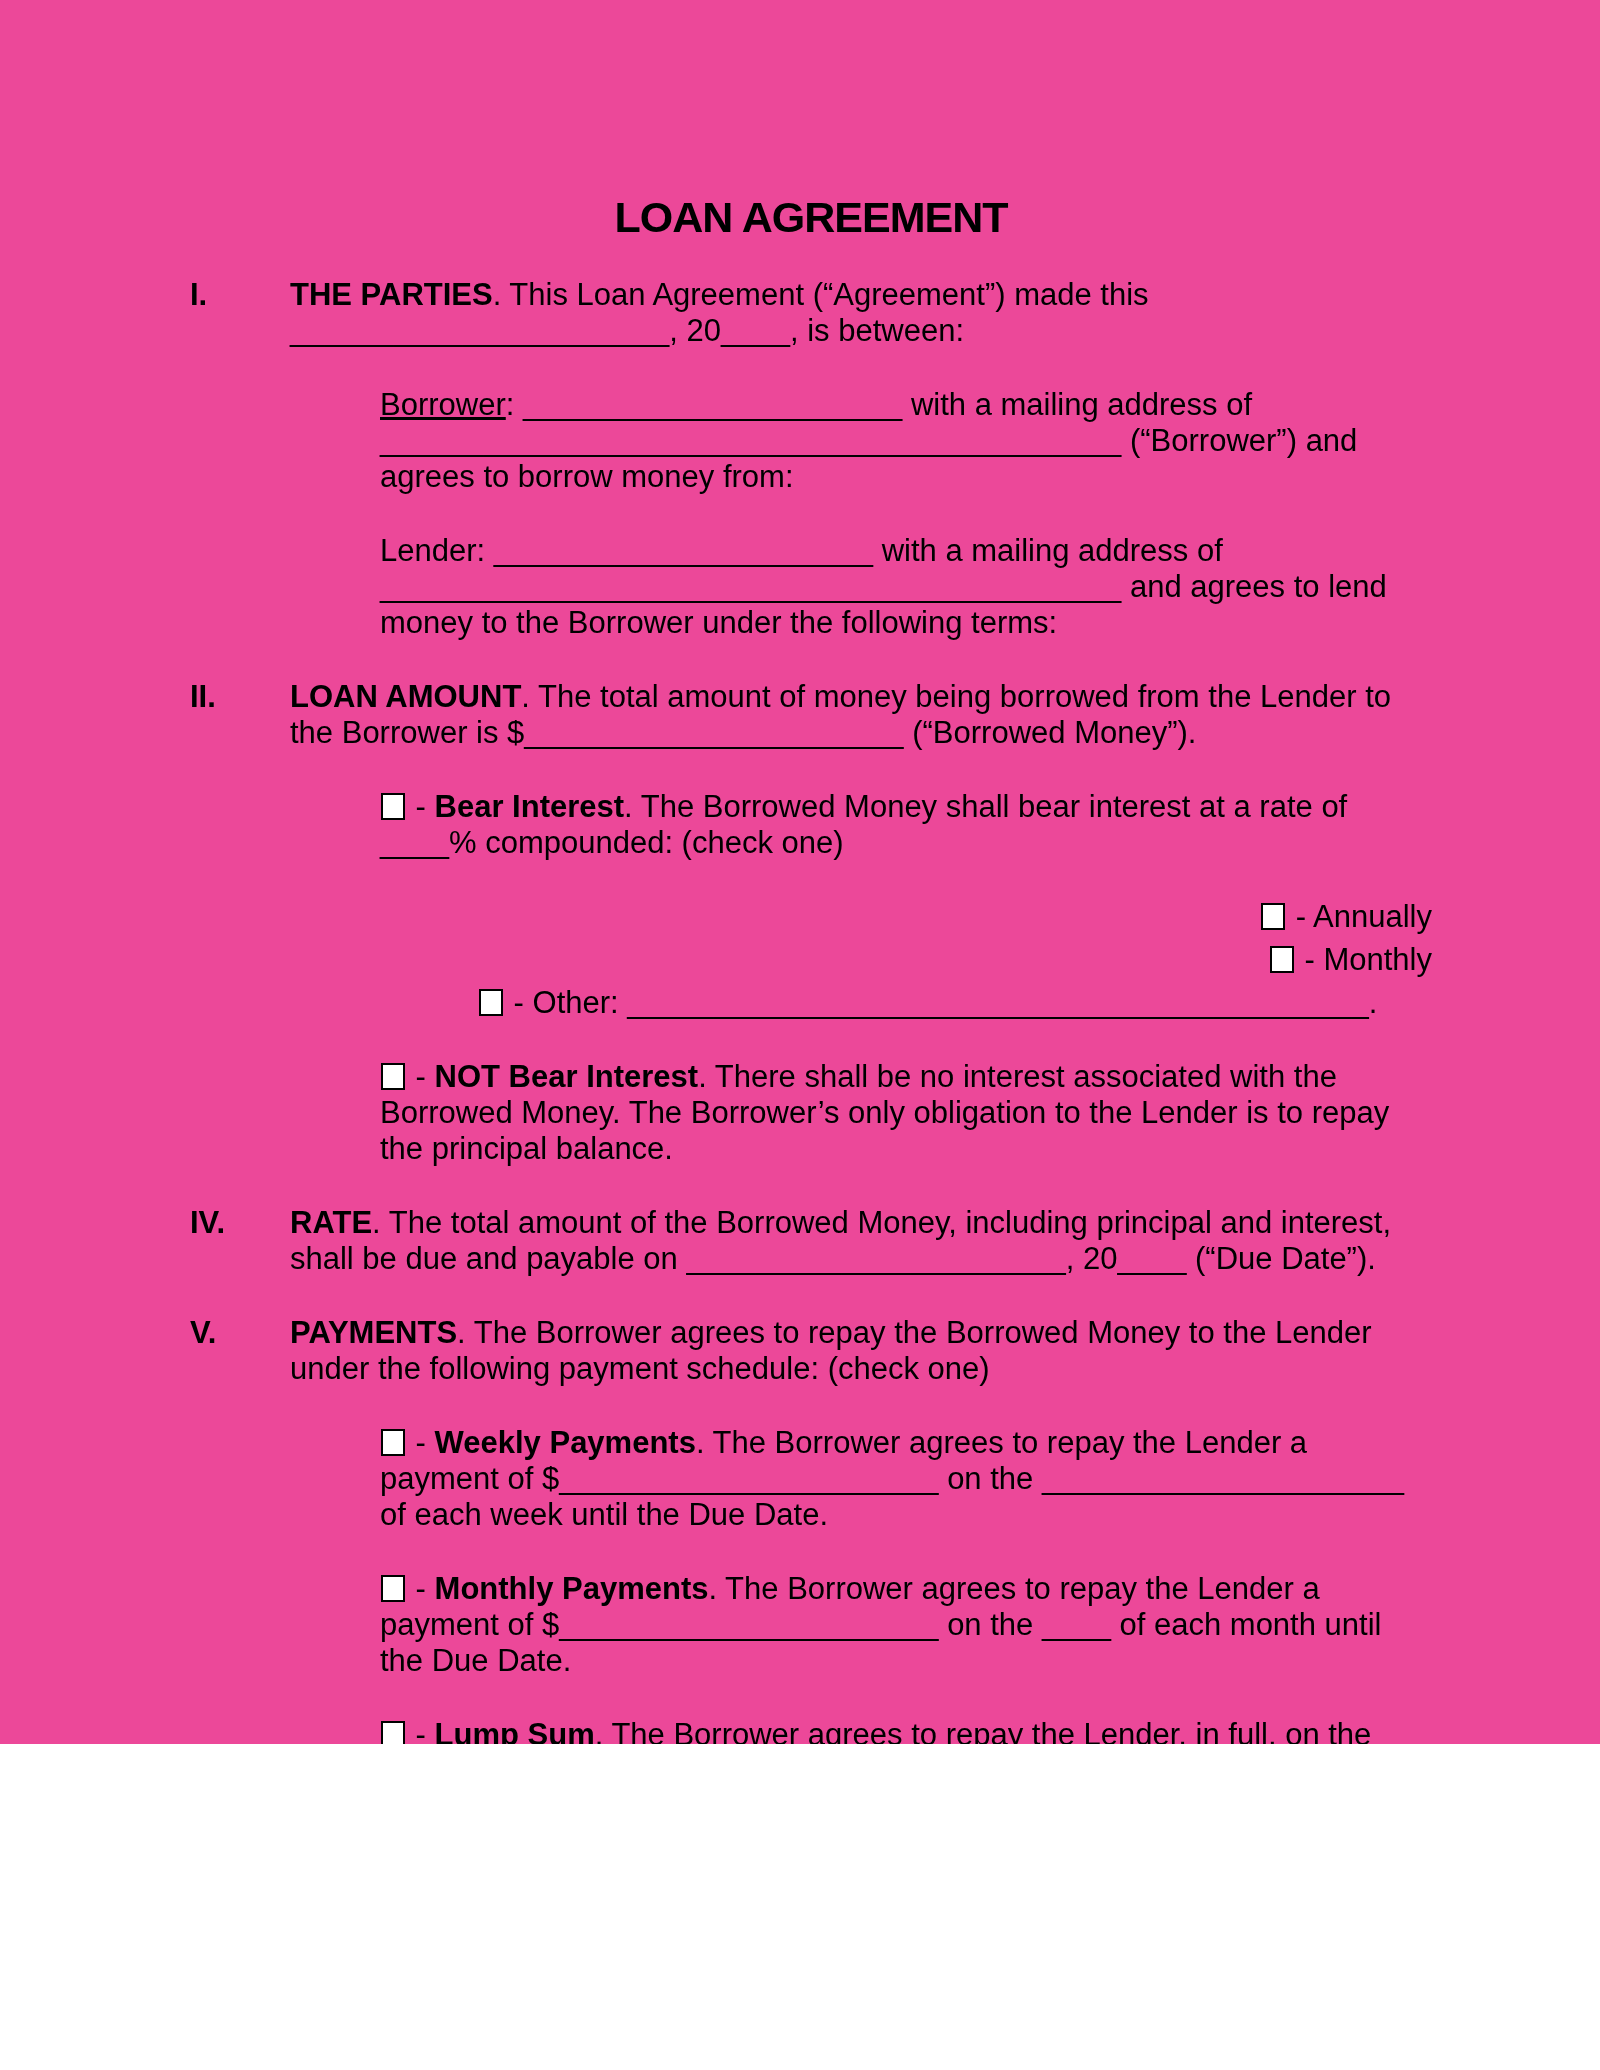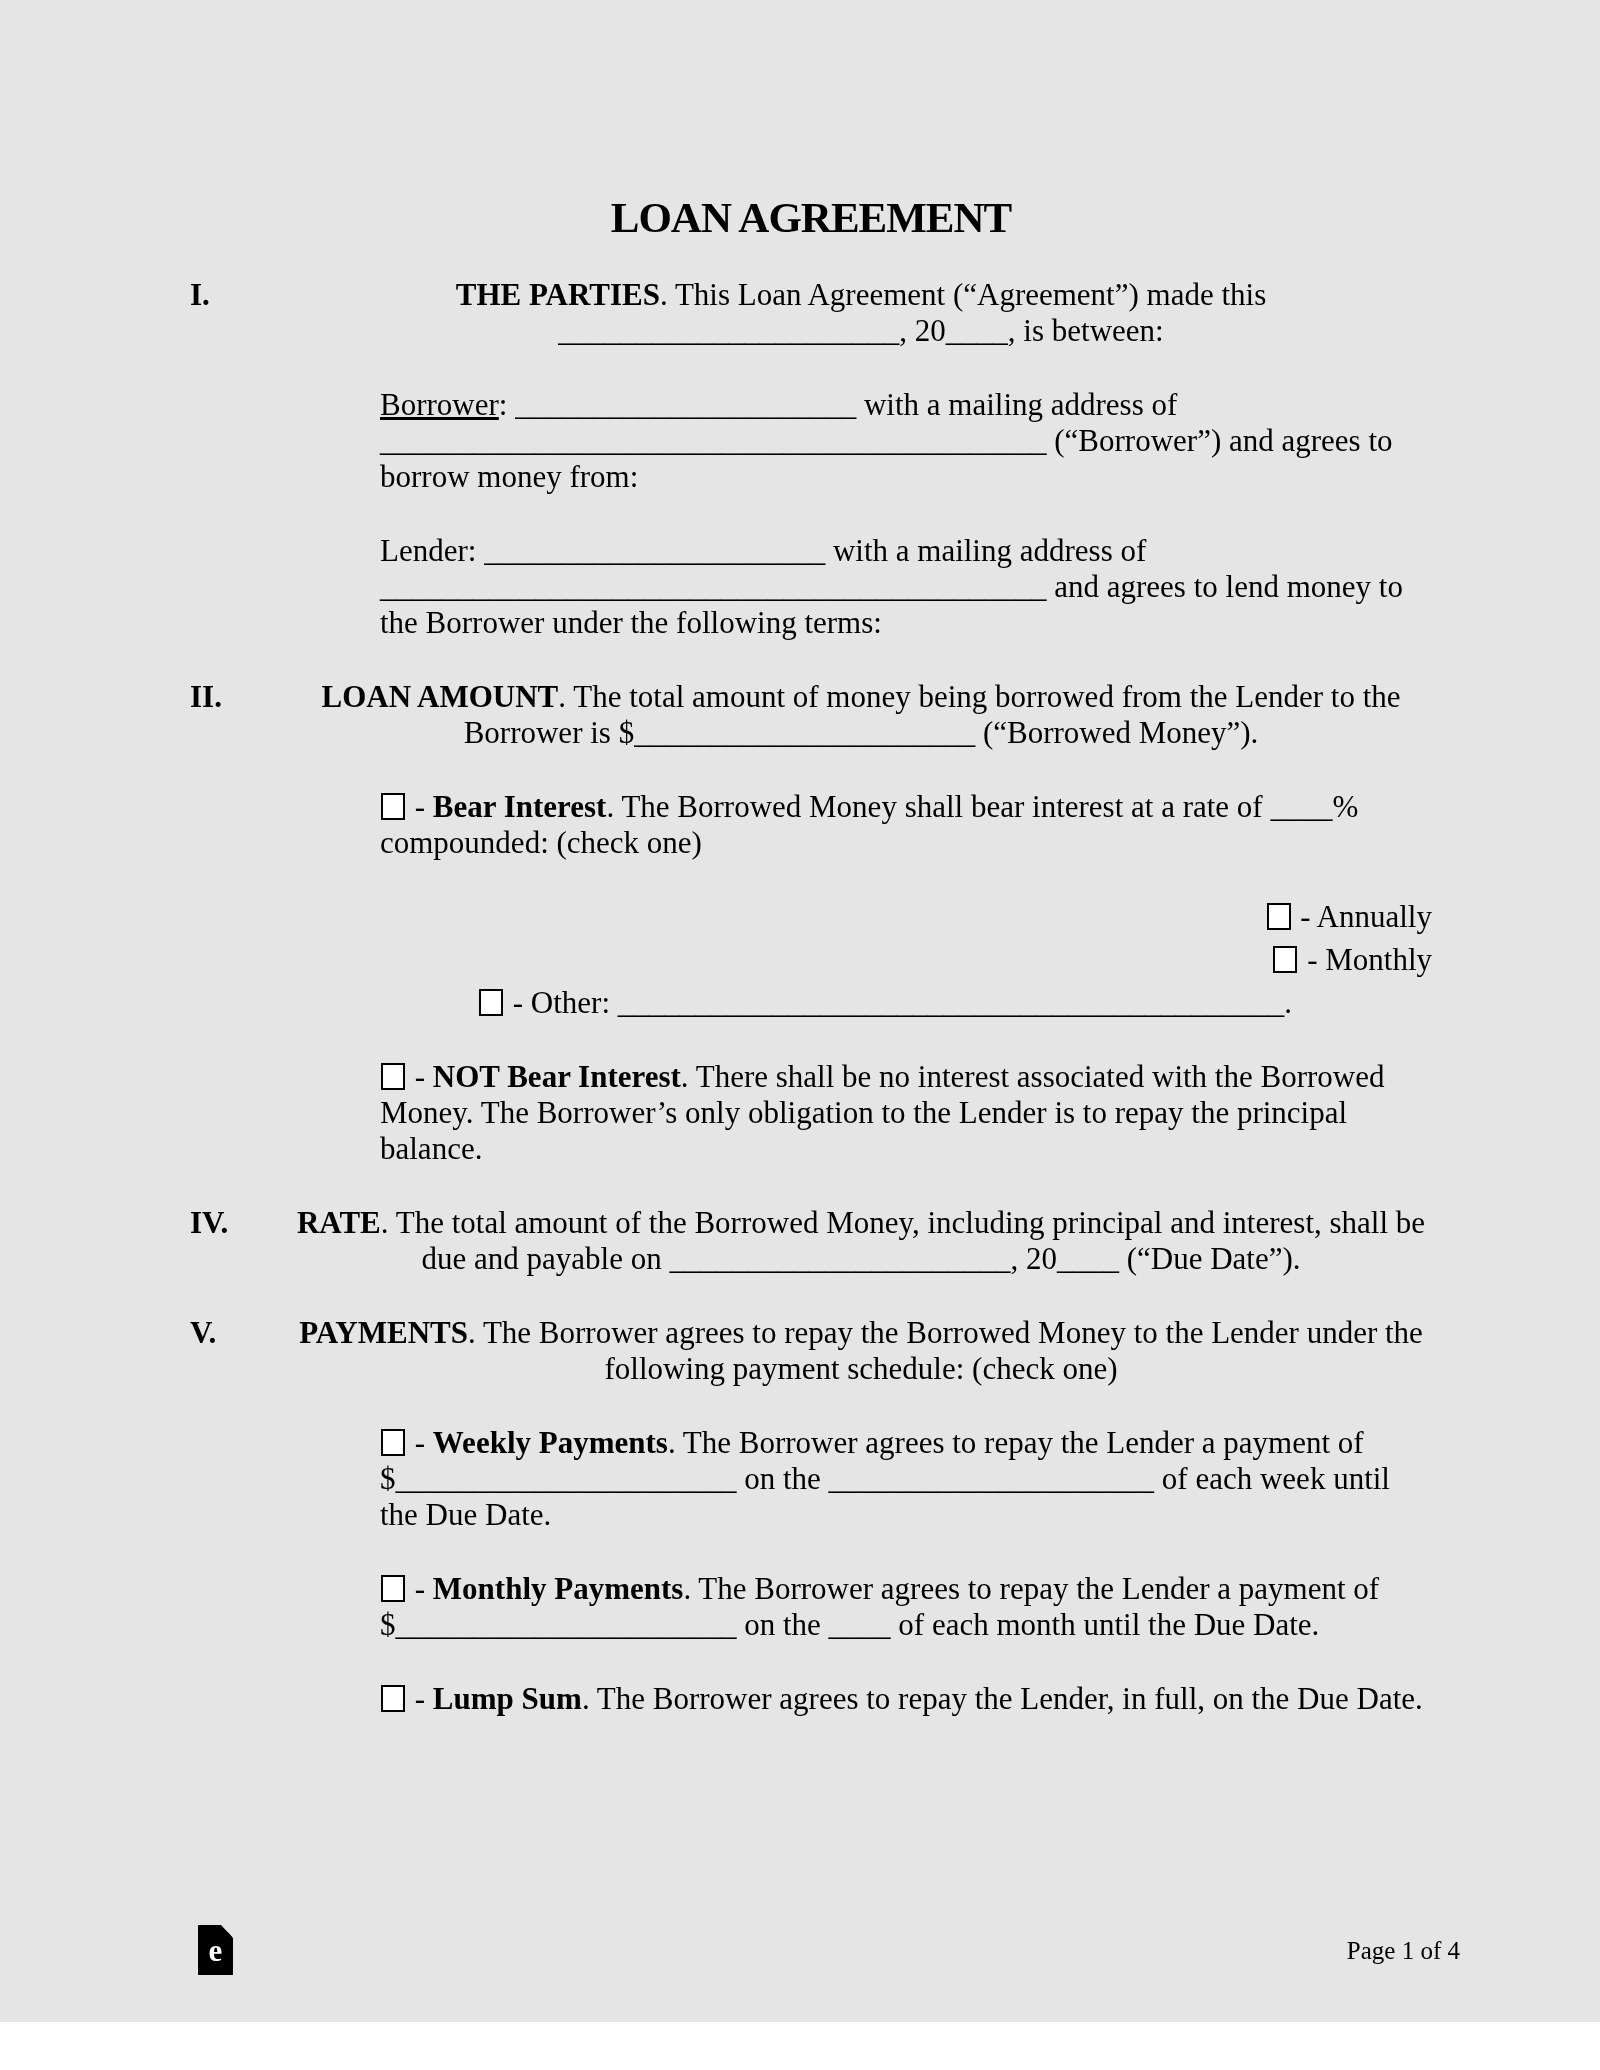--- a/index.html
+++ b/index.html
@@ -1,42 +1,42 @@
 <!DOCTYPE html>
 <html><head>
 <meta charset="utf-8">
 <style>
   html,body { margin:0; padding:0; background:#ffffff; }
   .page {
     position:relative;
-    width:1600px; height:2022px;
-    background:#e5e5e5;
+    width:1600px; height:1744px;
+    background:#ec4899;
     color:#000000;
-    font-family:Liberation Serif, serif;
+    font-family:Liberation Sans, sans-serif;
     font-size:31px;
     line-height:36px;
     overflow:hidden;
   }
   .doc {
     position:absolute;
     left:190px; right:168px; top:193px;
   }
   .title {
     text-align:center;
     font-weight:bold;
     font-size:43px;
     line-height:49px;
     letter-spacing:-1px;
     margin:0 0 35px 0;
   }
   .block { margin:0 0 38px 0; }
   .block.tight { margin:0 0 7px 0;text-align:right; }
   .section-row { display:flex; }
   .section-num { flex:0 0 100px; font-weight:bold; }
-  .section-body { flex:1;text-align:center; }
+  .section-body { flex:1; }
   .ind1 { margin-left:190px; }
   .ind2 { margin-left:288px; }
   .b { font-weight:bold; }
   .u { text-decoration:underline; }
   .cb {
     display:inline-block;
     width:20px; height:23px;
     border:2px solid #000;
     vertical-align:-3px;
     margin:0 2px 0 1px;

